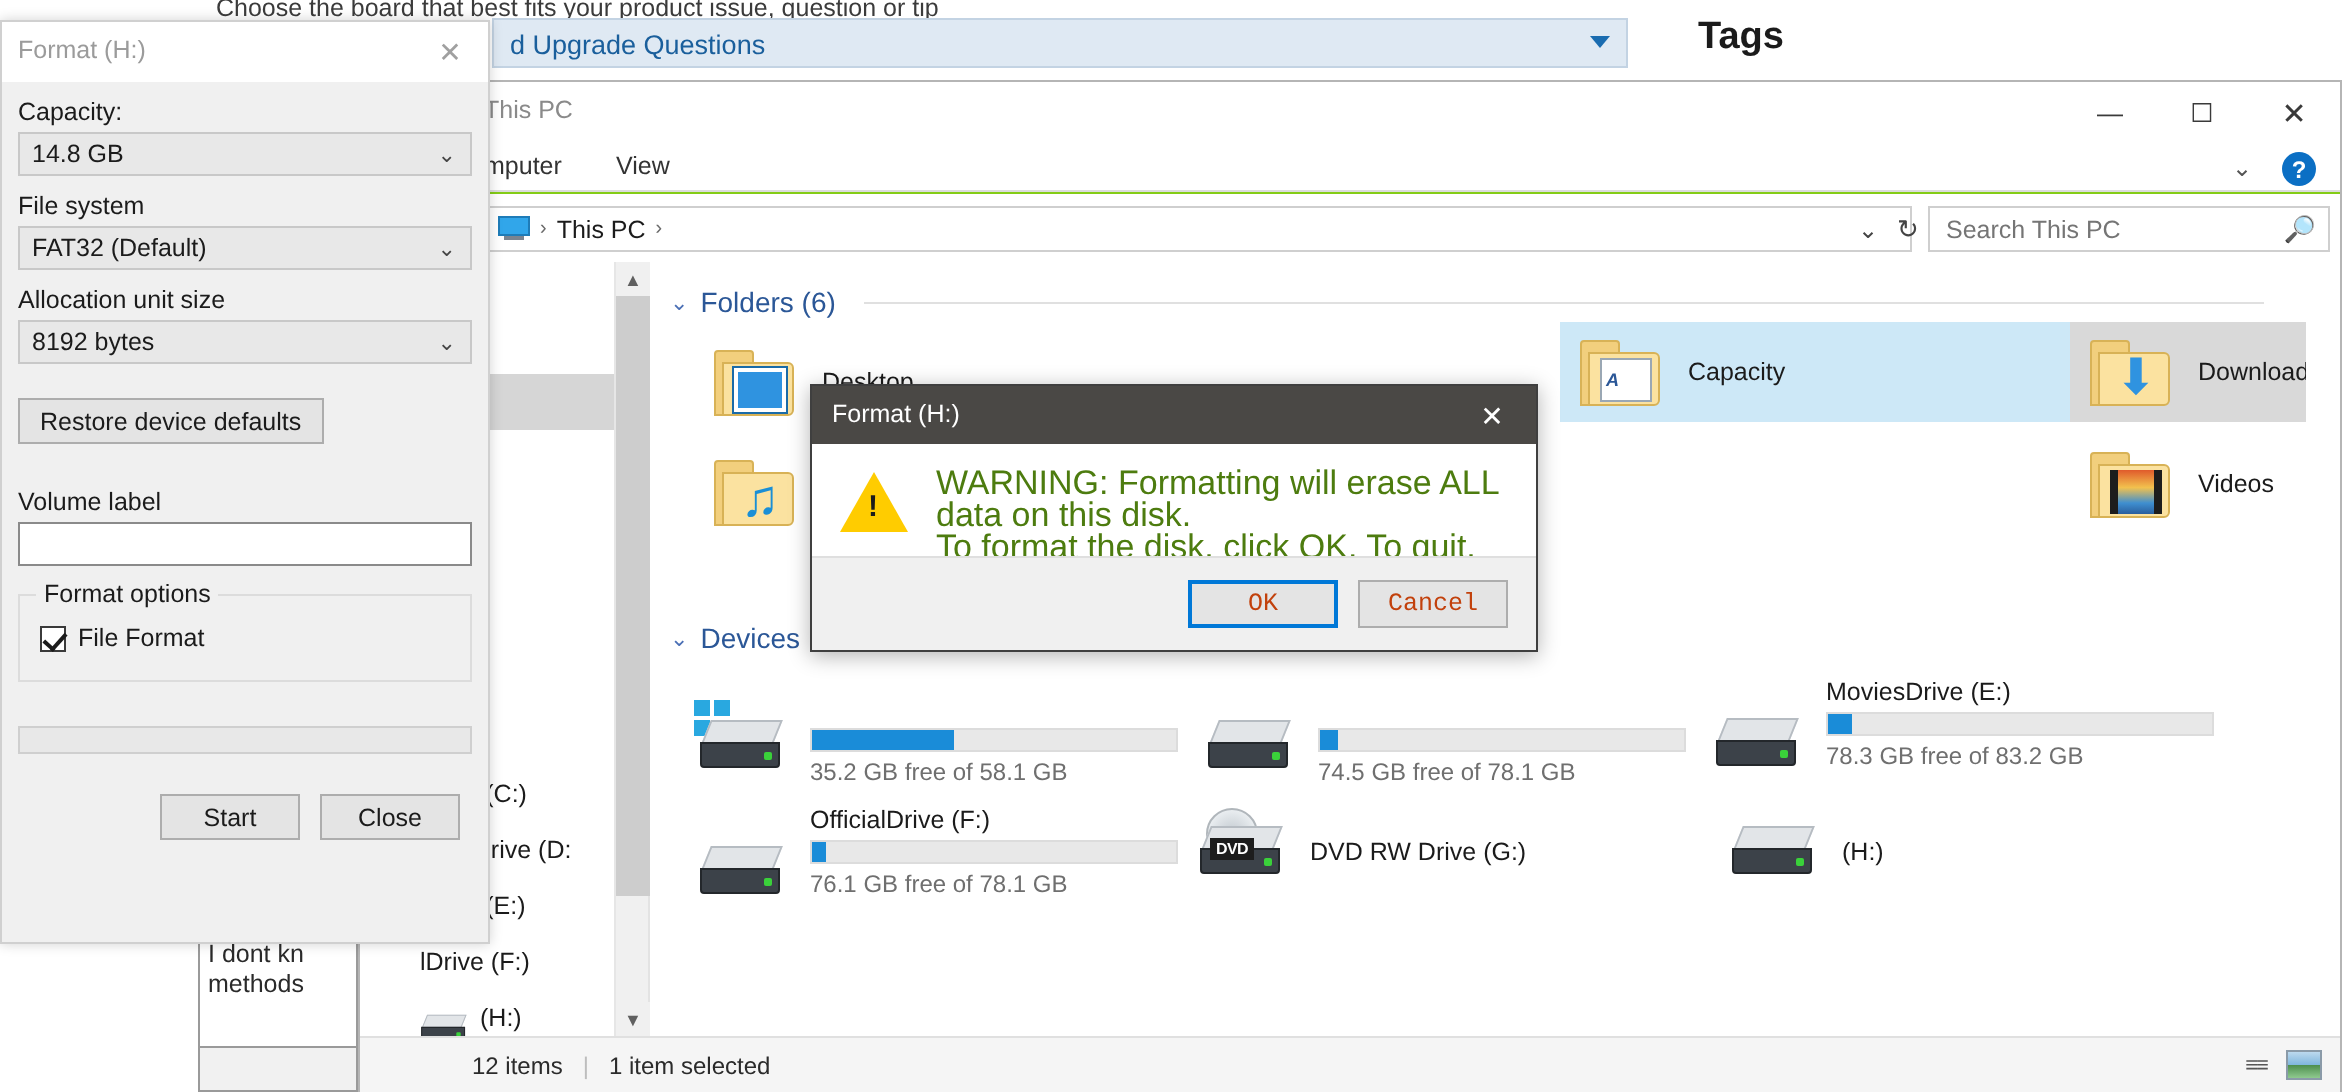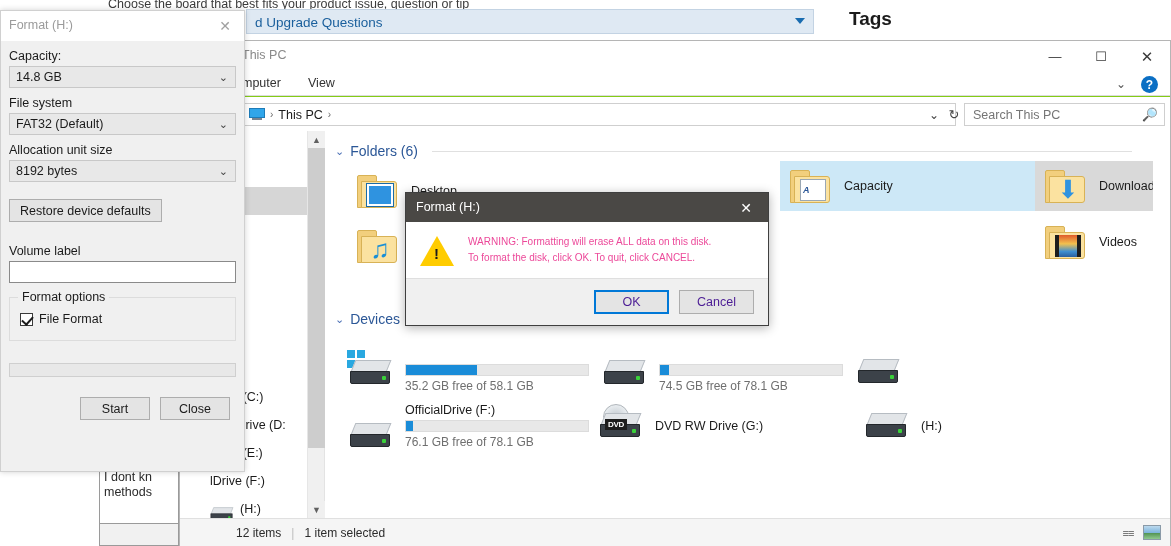--- a/index.html
+++ b/index.html
@@ -341,29 +341,29 @@
     display: flex; align-items: flex-start; padding: 12px 14px 0 14px; gap: 14px;
   }
   .warn-tri {
     width: 0; height: 0; border-left: 17px solid transparent; border-right: 17px solid transparent;
     border-bottom: 30px solid #ffcc00; position: relative; flex: 0 0 auto; margin-top: 2px;
   }
   .warn-tri:after {
     content: "!"; position: absolute; left: -3px; top: 9px; font-size: 15px;
     font-weight: bold; color: #1b1b1b; font-family: "Liberation Sans", sans-serif;
   }
-  .warn-text { font-size: 10px; color: #ec4899; line-height: 16px; }
+  .warn-text { font-size: 17px; color: #4d7c0f; line-height: 16px; }
   .warn-foot {
     position: absolute; left: 0; bottom: 0; right: 0; height: 47px; background: #f0f0f0;
     border-top: 1px solid #dfdfdf; display: flex; align-items: center;
     justify-content: flex-end; gap: 10px; padding-right: 14px;
   }
   .warn-btn {
     width: 75px; height: 24px; background: #e4e4e4; border: 1px solid #adadad;
-    font-size: 12.5px; color: #4c1d95; display: flex; align-items: center; justify-content: center;
+    font-size: 12.5px; color: #c2410c; display: flex; align-items: center; justify-content: center; font-family: Liberation Mono, monospace;
   }
   .warn-btn.default { border: 2px solid #0078d7; background: #e4e4e4; }
 </style>
 </head>
 <body>
 
 <div id="root">
 
   <div class="web-bg">
     <div class="web-instruction">Choose the board that best fits your product issue, question or tip</div>
@@ -581,20 +581,27 @@
         </div>
       </div>
 
       <div class="drive-tile" style="left:532px; top:207px; width:250px;">
         <div style="display:flex; gap:10px; align-items:flex-start;">
           <span class="drive-ico" style="margin-top:17px;">
             <span class="top"></span>
               <span class="body"></span>
               <span class="led"></span>
           </span>
+          <span style="flex:1;">
+            <span class="dname" style="display:block;">MoviesDrive (E:)</span>
+            <span class="drive-bar" style="display:block;">
+              <span class="fill" style="width:6%;"></span>
+            </span>
+            <span class="drive-free" style="display:block;">78.3 GB free of 83.2 GB</span>
+          </span>
         </div>
       </div>
 
       <div class="drive-tile" style="left:24px; top:271px; width:240px;">
         <div style="display:flex; gap:10px; align-items:flex-start;">
           <span class="drive-ico" style="margin-top:17px;">
             <span class="top"></span>
               <span class="body"></span>
               <span class="led"></span>
           </span>

